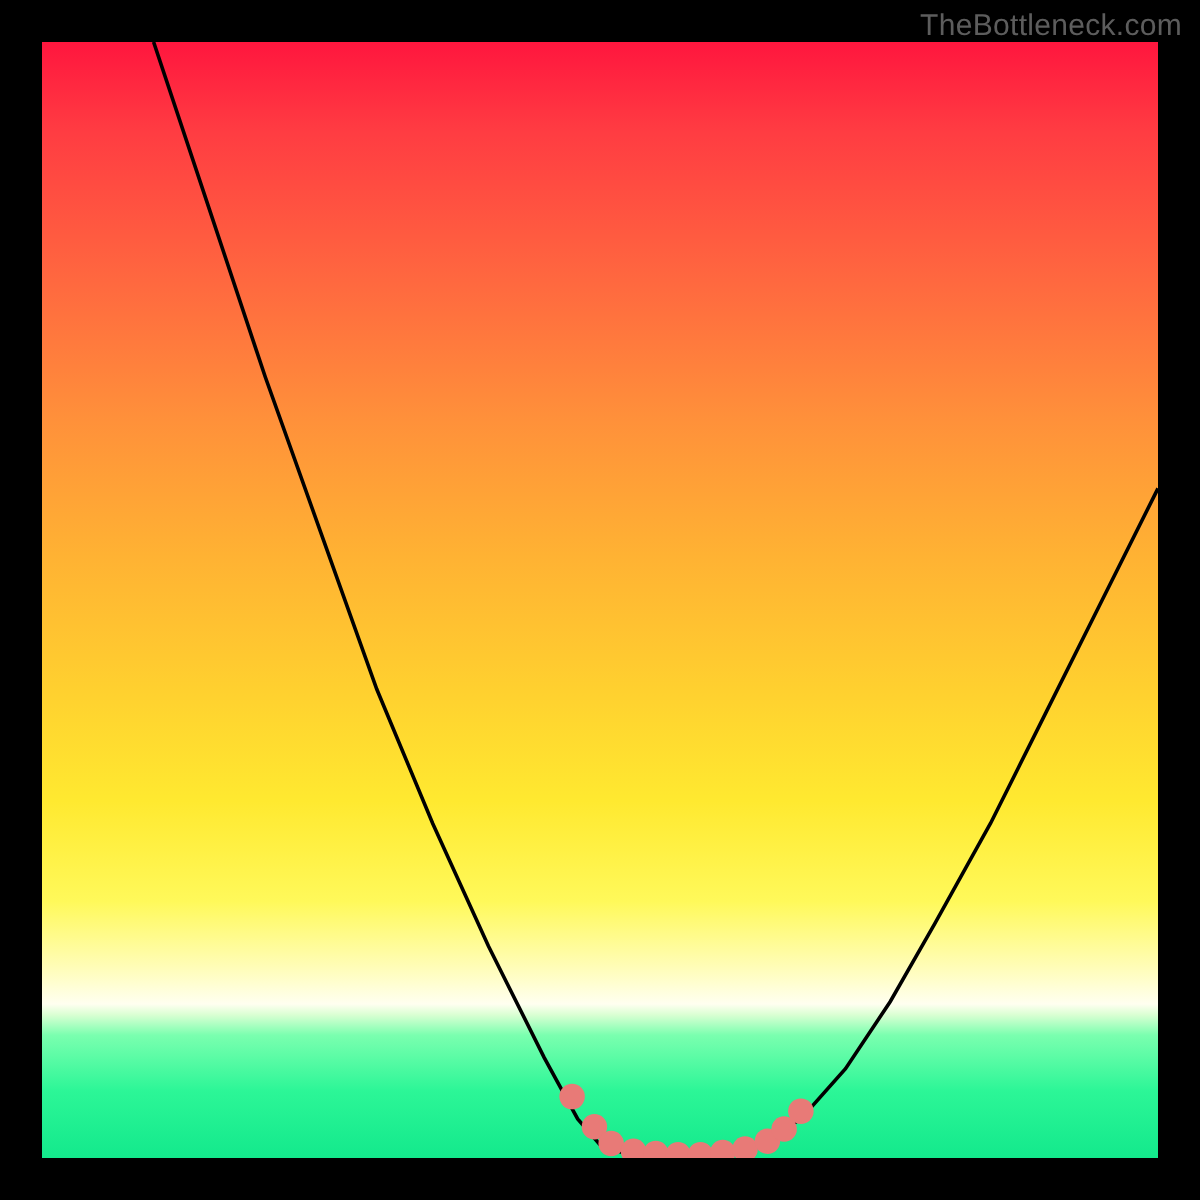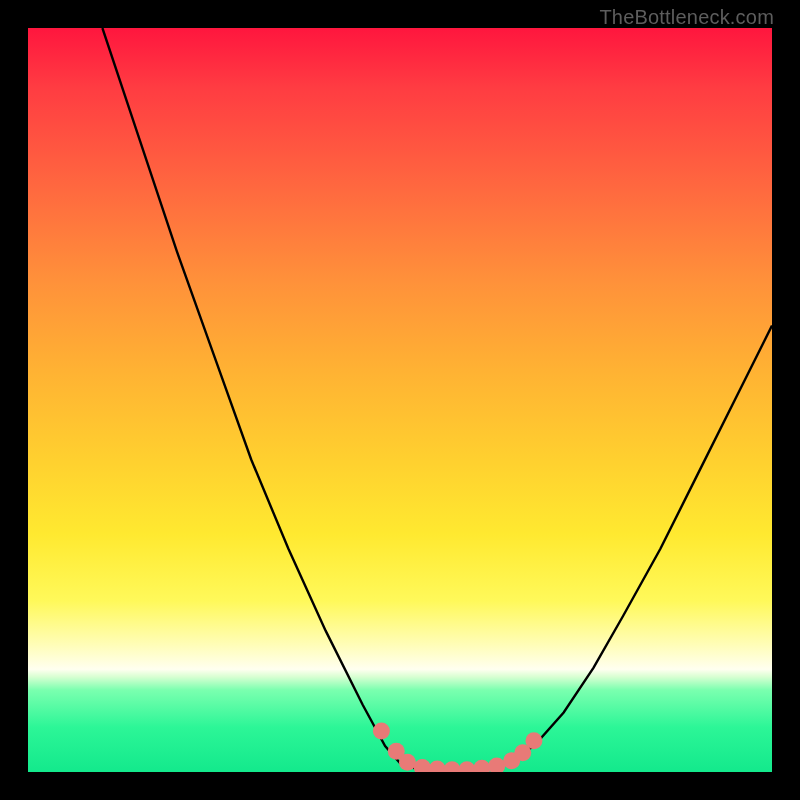--- a/index.html
+++ b/index.html
@@ -39,21 +39,21 @@
       #fffff0 86.2%,
       #d8ffd2 87.2%,
       #7affaf 89%,
       #2cf697 94%,
       #13e98c 100%
     );
   }
   .attribution {
     position: absolute;
     top: 6px;
-    right: 26px;
+    right: 12px;
     color: #5d5d5d;
     font-size: 20px;
     font-weight: 400;
     letter-spacing: 0.2px;
   }
   svg.curve {
     position: absolute;
     left: 0;
     top: 0;
     width: 744px;

